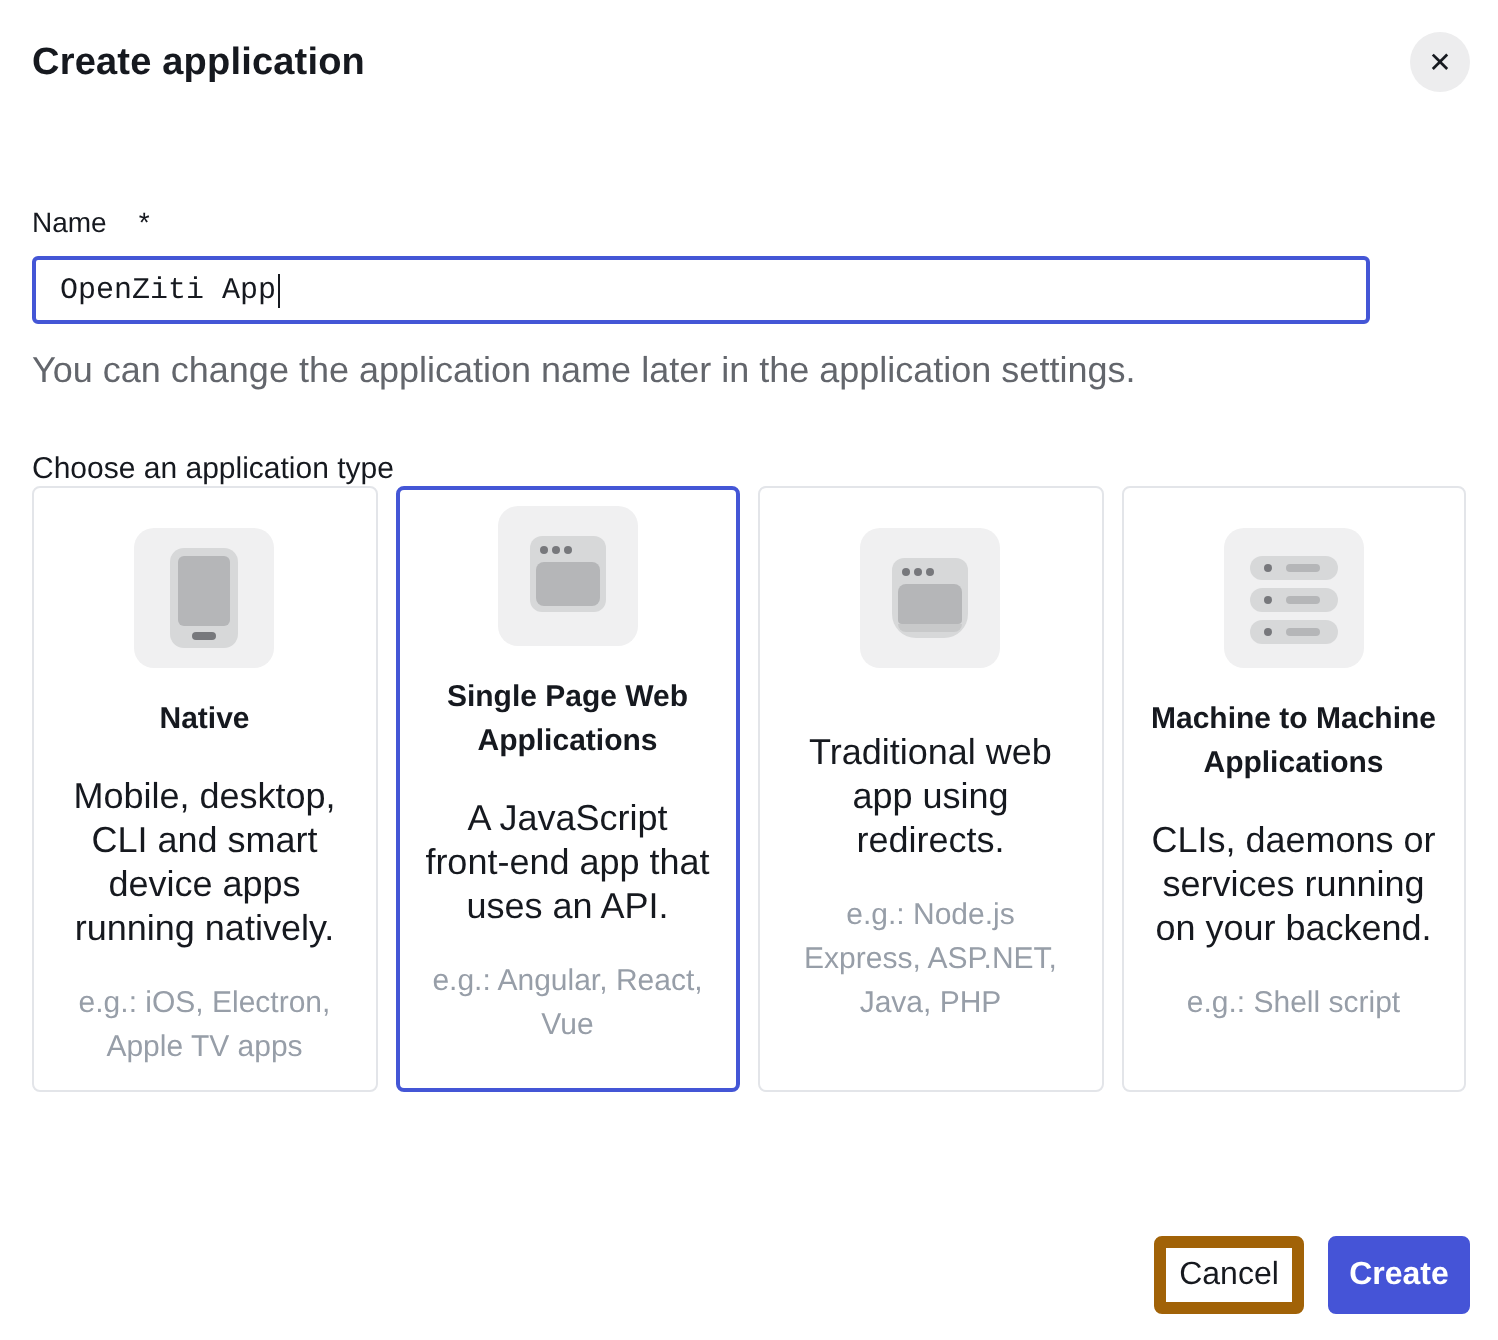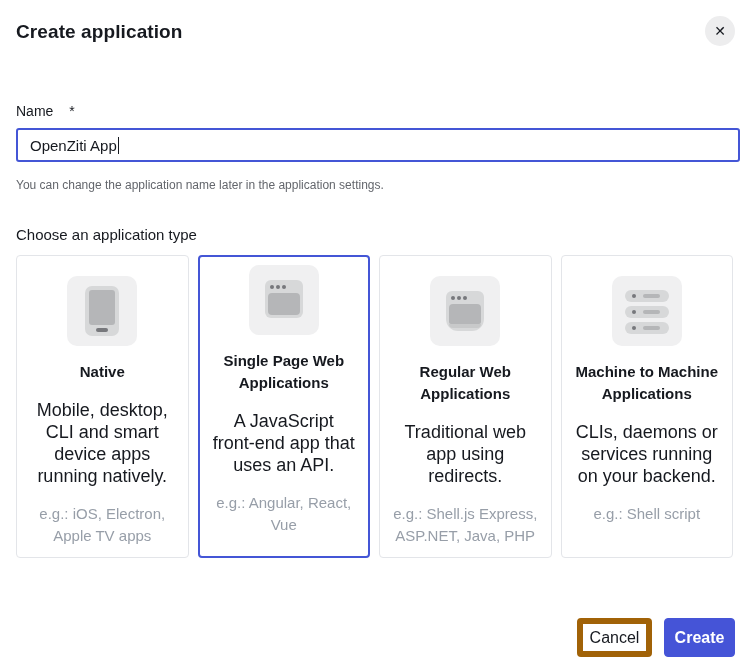--- a/index.html
+++ b/index.html
@@ -35,39 +35,39 @@
     display:flex;align-items:center;justify-content:center;
     font-size:14px;line-height:1;color:var(--ink);
     font-family:"Liberation Sans", sans-serif;
   }
   .body-area{padding:0 16px;}
   .field-label{
     margin-top:60px;font-size:14px;font-weight:500;color:var(--ink);
     display:flex;gap:16px;align-items:flex-end;
   }
   .text-input{
-    margin-top:9px;height:34px;width:724px;
+    margin-top:9px;height:34px;width:669px;
     border:2px solid var(--focus);border-radius:3px;
     display:flex;align-items:center;
     padding:0 12px;font-size:15px;color:var(--ink);
     cursor:text;
+    font-family:Liberation Mono, monospace;
   }
   .caret{
     display:inline-block;width:1px;height:17px;background:#16191f;margin-left:1px;
     animation:blink 1.1s steps(1) infinite;
   }
   @keyframes blink{50%{opacity:0;}}
   .helper-text{
-    margin-top:14px;font-size:12px;color:var(--muted);line-height:19px;
+    margin-top:14px;font-size:18px;color:var(--muted);line-height:19px;
   }
   .section-label{
     margin-top:31px;font-size:15px;font-weight:500;color:var(--ink);
   }
   .cards{
-    margin-top:12px;
     display:grid;grid-template-columns:repeat(4,1fr);gap:9px;
     height:269px;
   }
   .card{
     border:1px solid var(--card-border);border-radius:4px;background:#fff;
     display:flex;flex-direction:column;align-items:center;
     padding:20px 13px 10px 13px;cursor:pointer;text-align:center;
   }
   .card.selected{border:2px solid var(--focus);padding:8px 12px 9px 12px;}
   .icon-tile{
@@ -182,23 +182,22 @@
         <div class="ic term-body">
           <div class="term-dots">
               <i></i>
               <i></i>
               <i></i>
             </div>
           <div class="term-screen"></div>
           <div class="term-chin"></div>
         </div>
       </div>
-      <div class="card-title">Regular Web Applications</div>
       <div class="card-desc">Traditional web app using redirects.</div>
-      <div class="card-example">e.g.: Shell.js Express, ASP.NET, Java, PHP</div>
+      <div class="card-example">e.g.: Node.js Express, ASP.NET, Java, PHP</div>
     </div>
 
     <div class="card">
       <div class="icon-tile">
         <div class="ic server-rows">
           <div class="server-row">
               <i></i>
               <b></b>
             </div>
           <div class="server-row">

